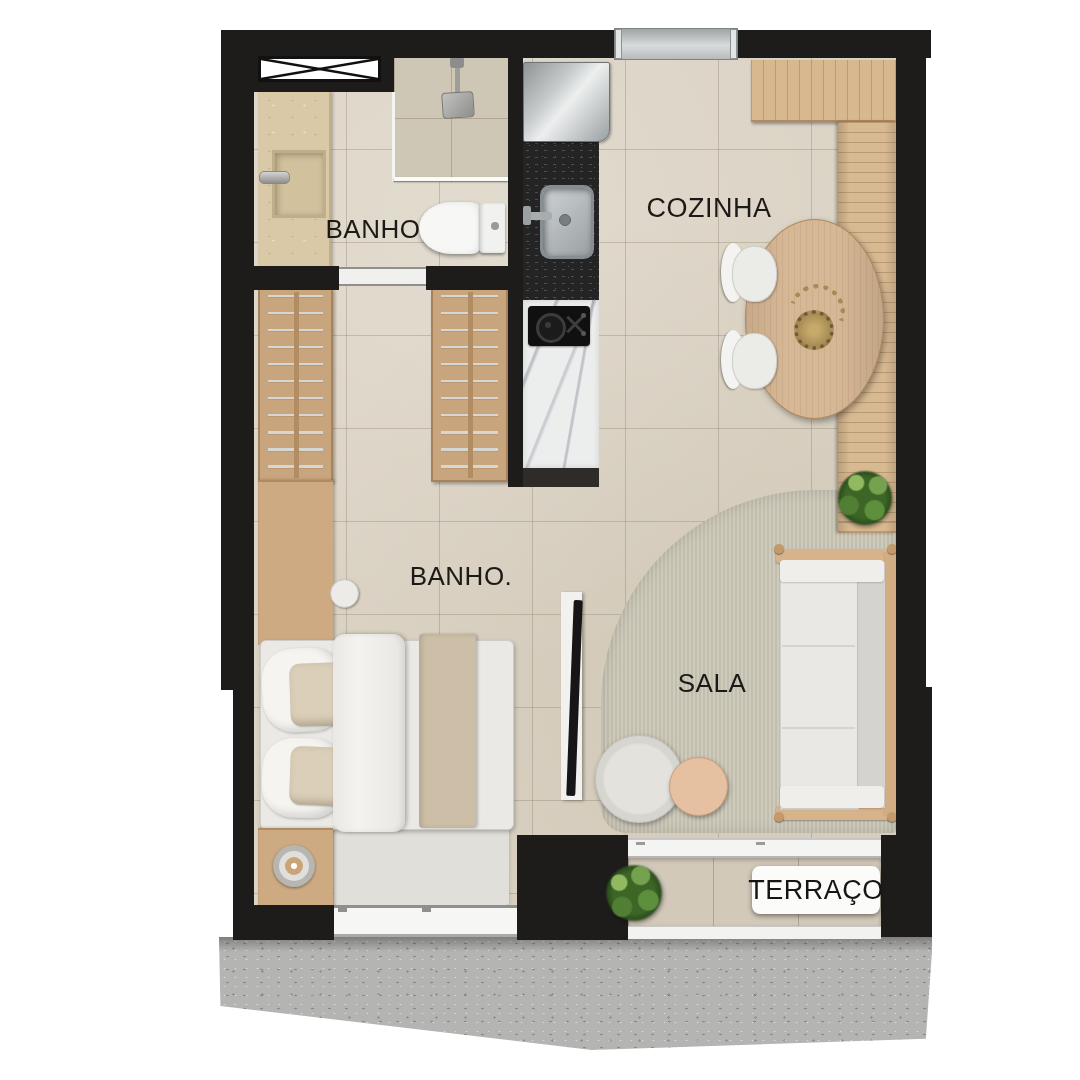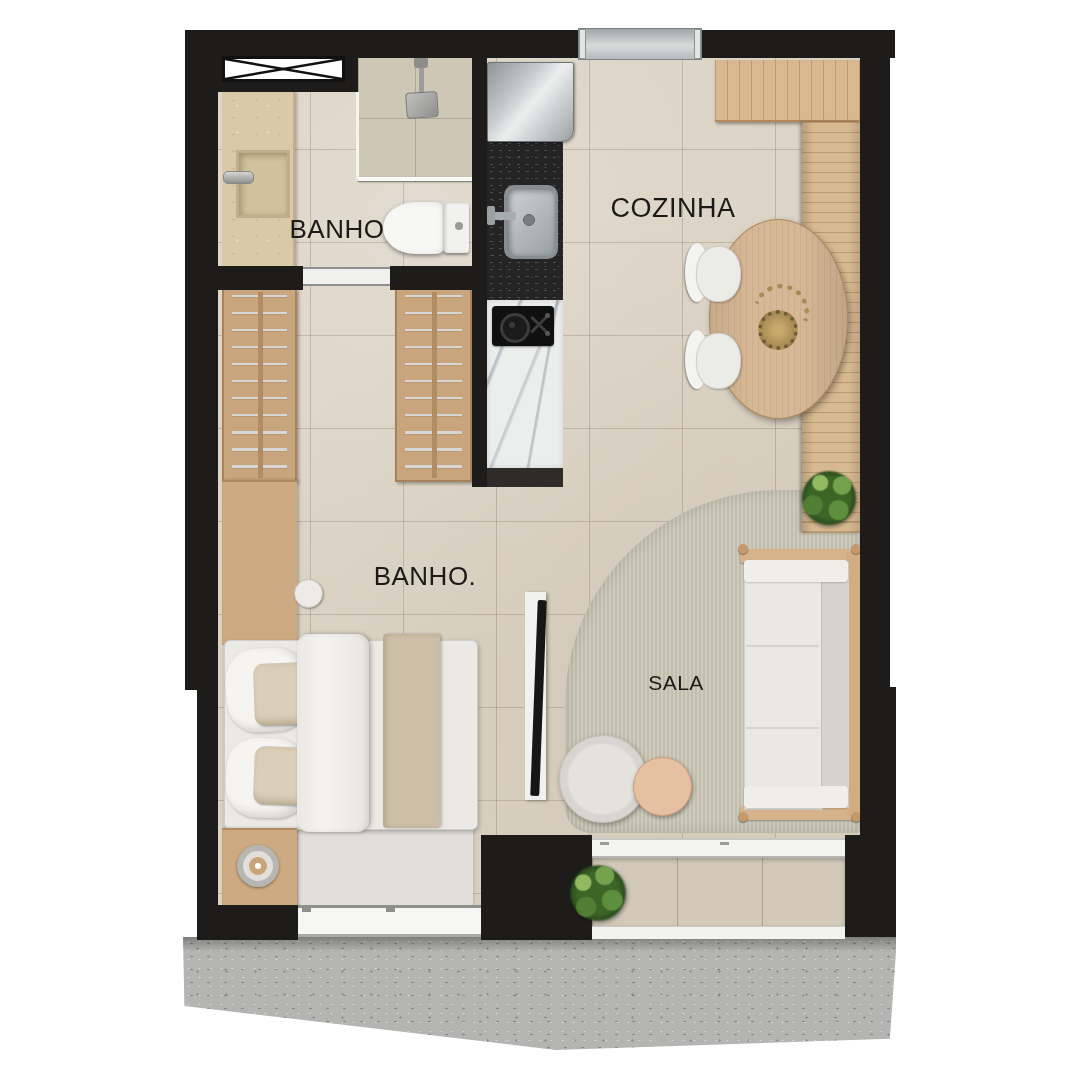--- a/index.html
+++ b/index.html
@@ -1,17 +1,17 @@
 <!DOCTYPE html>
 <html><head>
 <meta charset="utf-8">
 <style>
   html,body{margin:0;padding:0;background:#fff;}
   body{width:1080px;height:1080px;font-family:"Liberation Sans",sans-serif;}
-  #plan{position:relative;width:896px;height:1080px;background:#ffffff;overflow:hidden;}
+  #plan{position:relative;width:896px;height:1080px;background:#ffffff;overflow:hidden;margin-left:36px;}
   .abs{position:absolute;}
 
   
   .concrete{left:183px;top:937px;width:714px;height:113px;
     background-color:#b4b5b2;
     background-image:
       radial-gradient(rgba(60,60,58,.35) 1px, transparent 1.4px),
       radial-gradient(rgba(255,255,255,.5) .8px, transparent 1.1px),
       radial-gradient(rgba(40,40,38,.25) 1.2px, transparent 1.6px);
     background-size:17px 13px, 11px 9px, 29px 23px;
@@ -202,21 +202,21 @@
     border-top:3px solid #8f8f8d;border-bottom:3px solid #a9a9a7;box-sizing:border-box;}
   .dorm-window .tick{position:absolute;top:0;width:9px;height:4px;background:#8f8f8d;}
   .duct{left:222px;top:56px;width:123px;height:26px;background:#ffffff;border:3px solid #111;box-sizing:border-box;}
   .duct svg{display:block;width:100%;height:100%;}
 
   
   .room-label{position:absolute;transform:translate(-50%,-50%);color:#1c1a17;letter-spacing:.5px;white-space:nowrap;}
   .lbl-banho{left:337px;top:229px;font-size:26px;}
   .lbl-cozinha{left:673px;top:208px;font-size:27px;}
   .lbl-dorm{left:425px;top:576px;font-size:26px;}
-  .lbl-sala{left:676px;top:683px;font-size:21px;}
+  .lbl-sala{left:676px;top:683px;font-size:26px;}
   .lbl-terraco{position:static;transform:none;font-size:27px;color:#171513;letter-spacing:.5px;}
 </style>
 </head>
 <body>
 
 <div id="plan">
 
   <div class="abs concrete"></div>
   <div class="abs concrete-shade"></div>
 
@@ -339,14 +339,17 @@
     </svg>
   </div>
 
   <div class="abs plant plant-deck"></div>
   <div class="abs plant plant-terrace"></div>
 
   <div class="room-label lbl-banho">BANHO</div>
   <div class="room-label lbl-cozinha">COZINHA</div>
   <div class="room-label lbl-dorm">BANHO.</div>
   <div class="room-label lbl-sala">SALA</div>
+  <div class="abs terrace-plate">
+    <span class="lbl-terraco">TERRAÇO</span>
+  </div>
 
 </div>
 
 </body></html>

